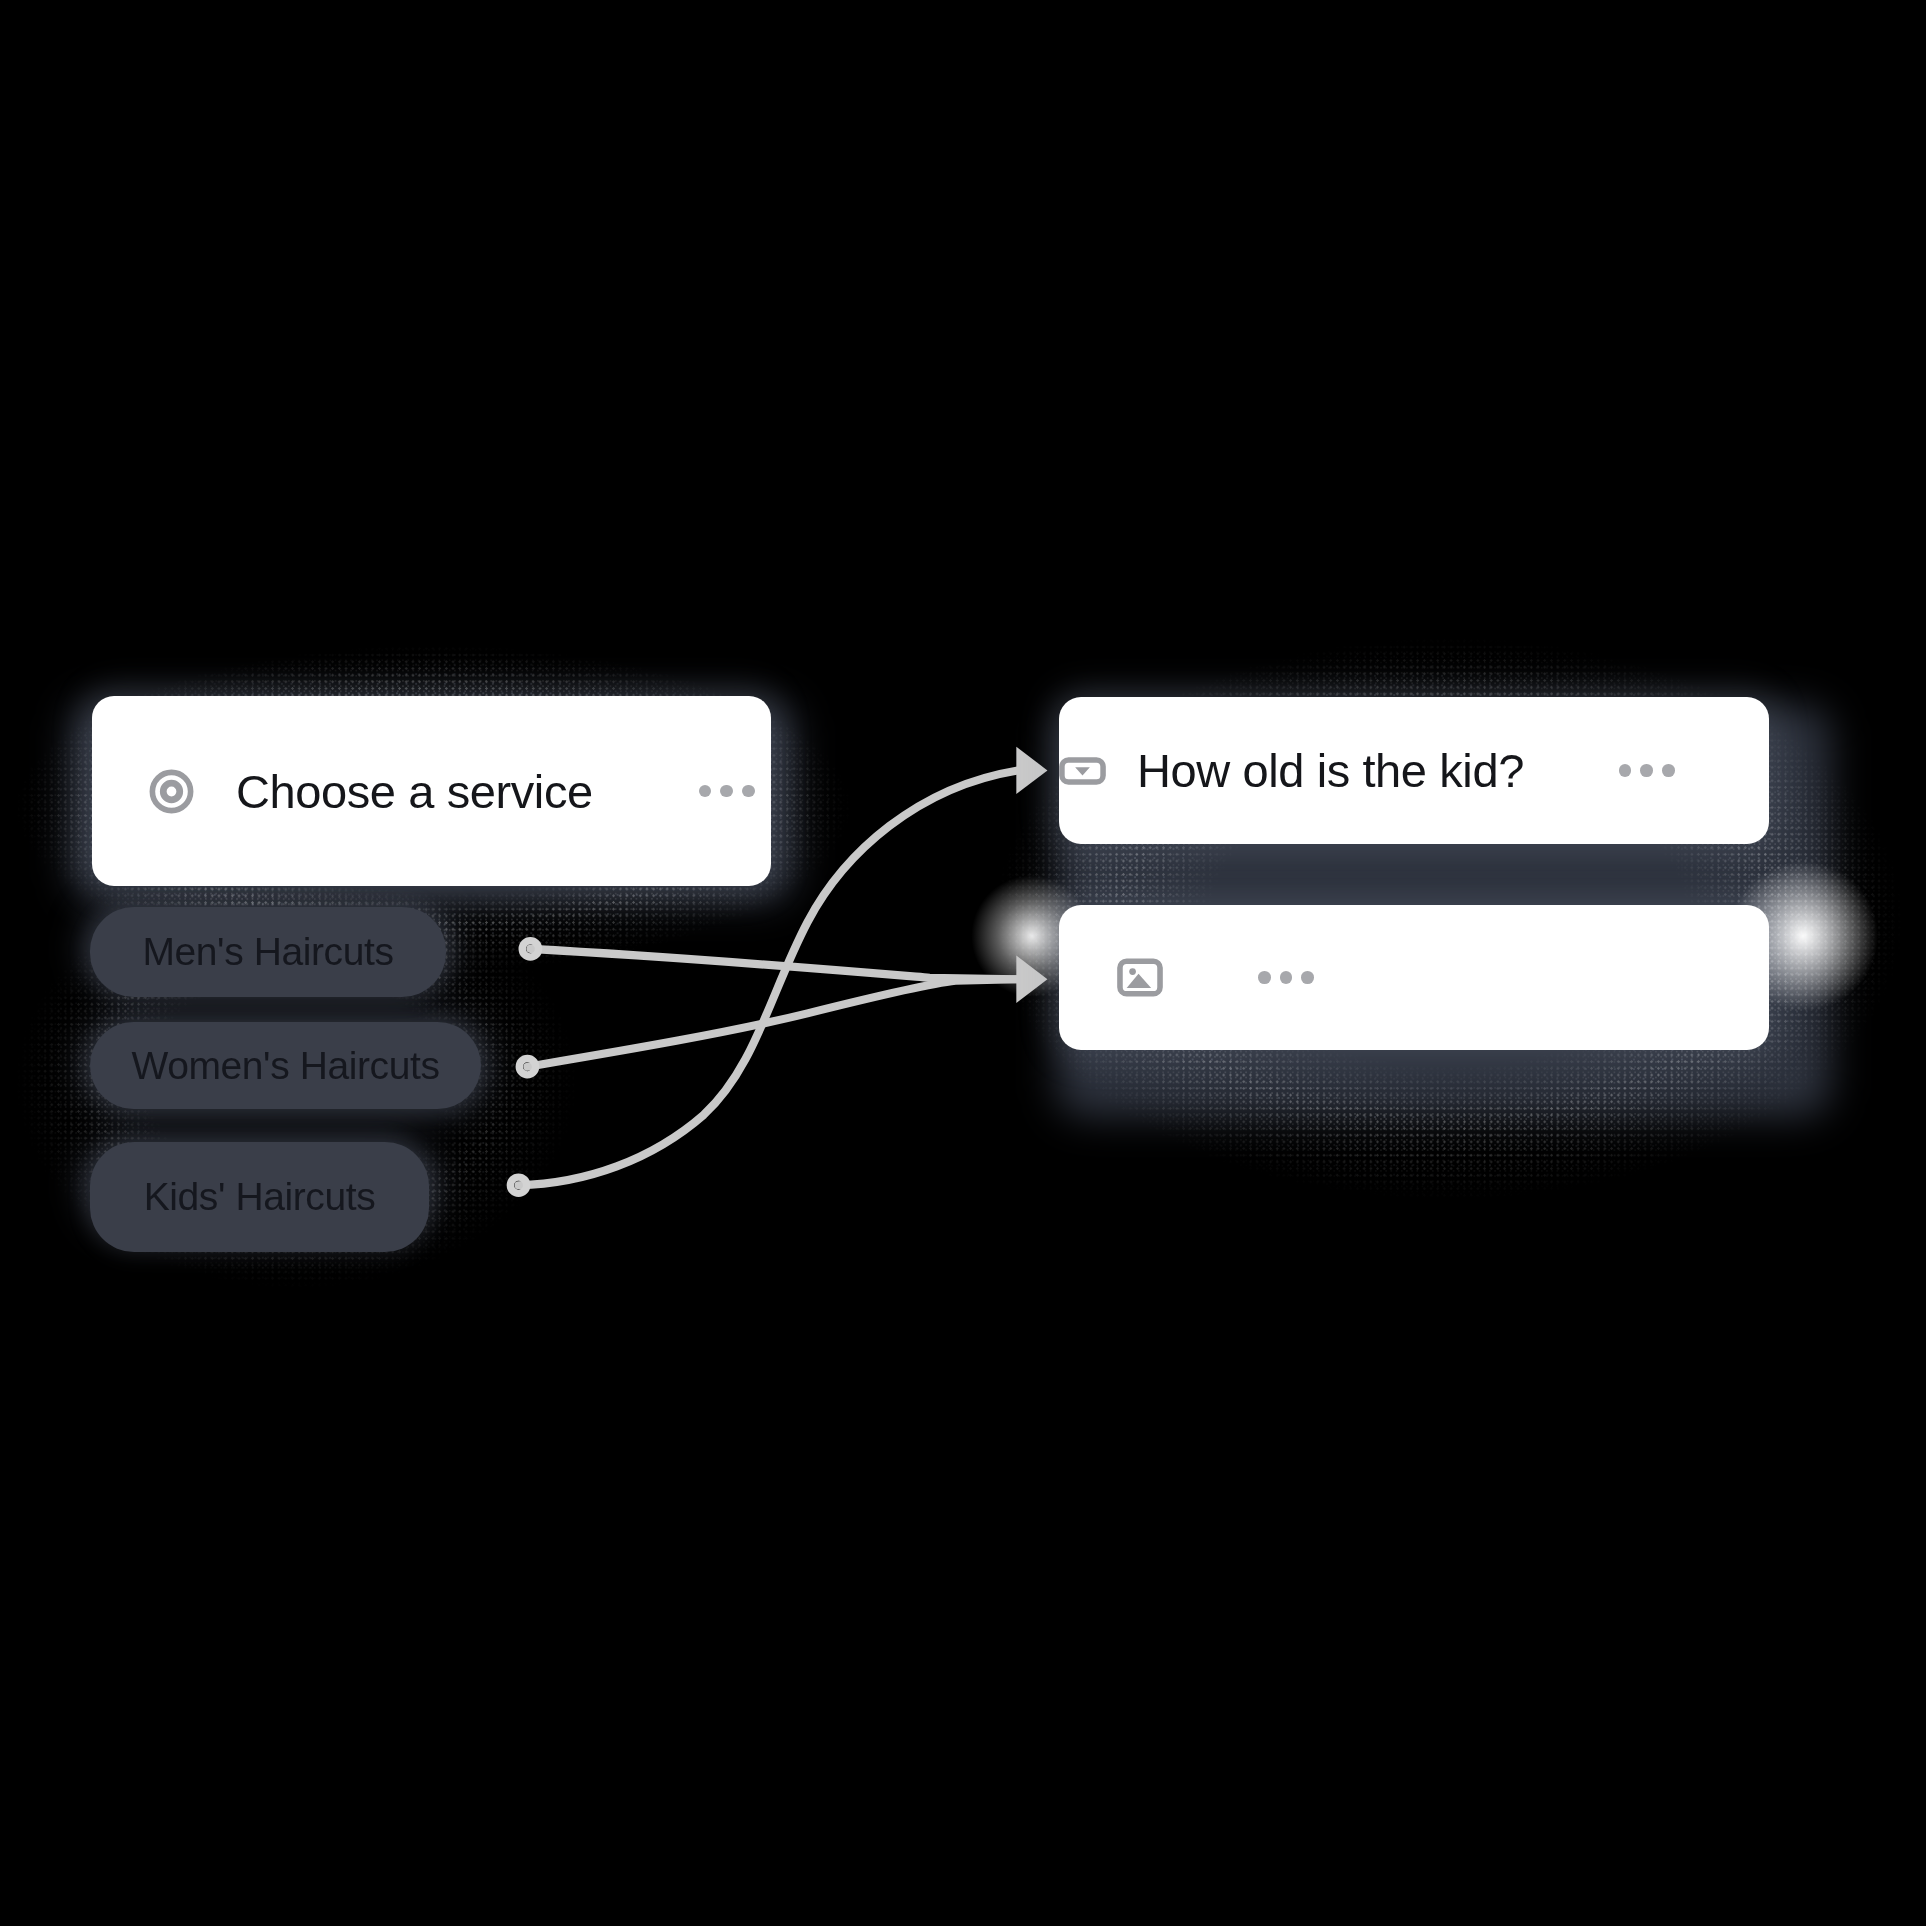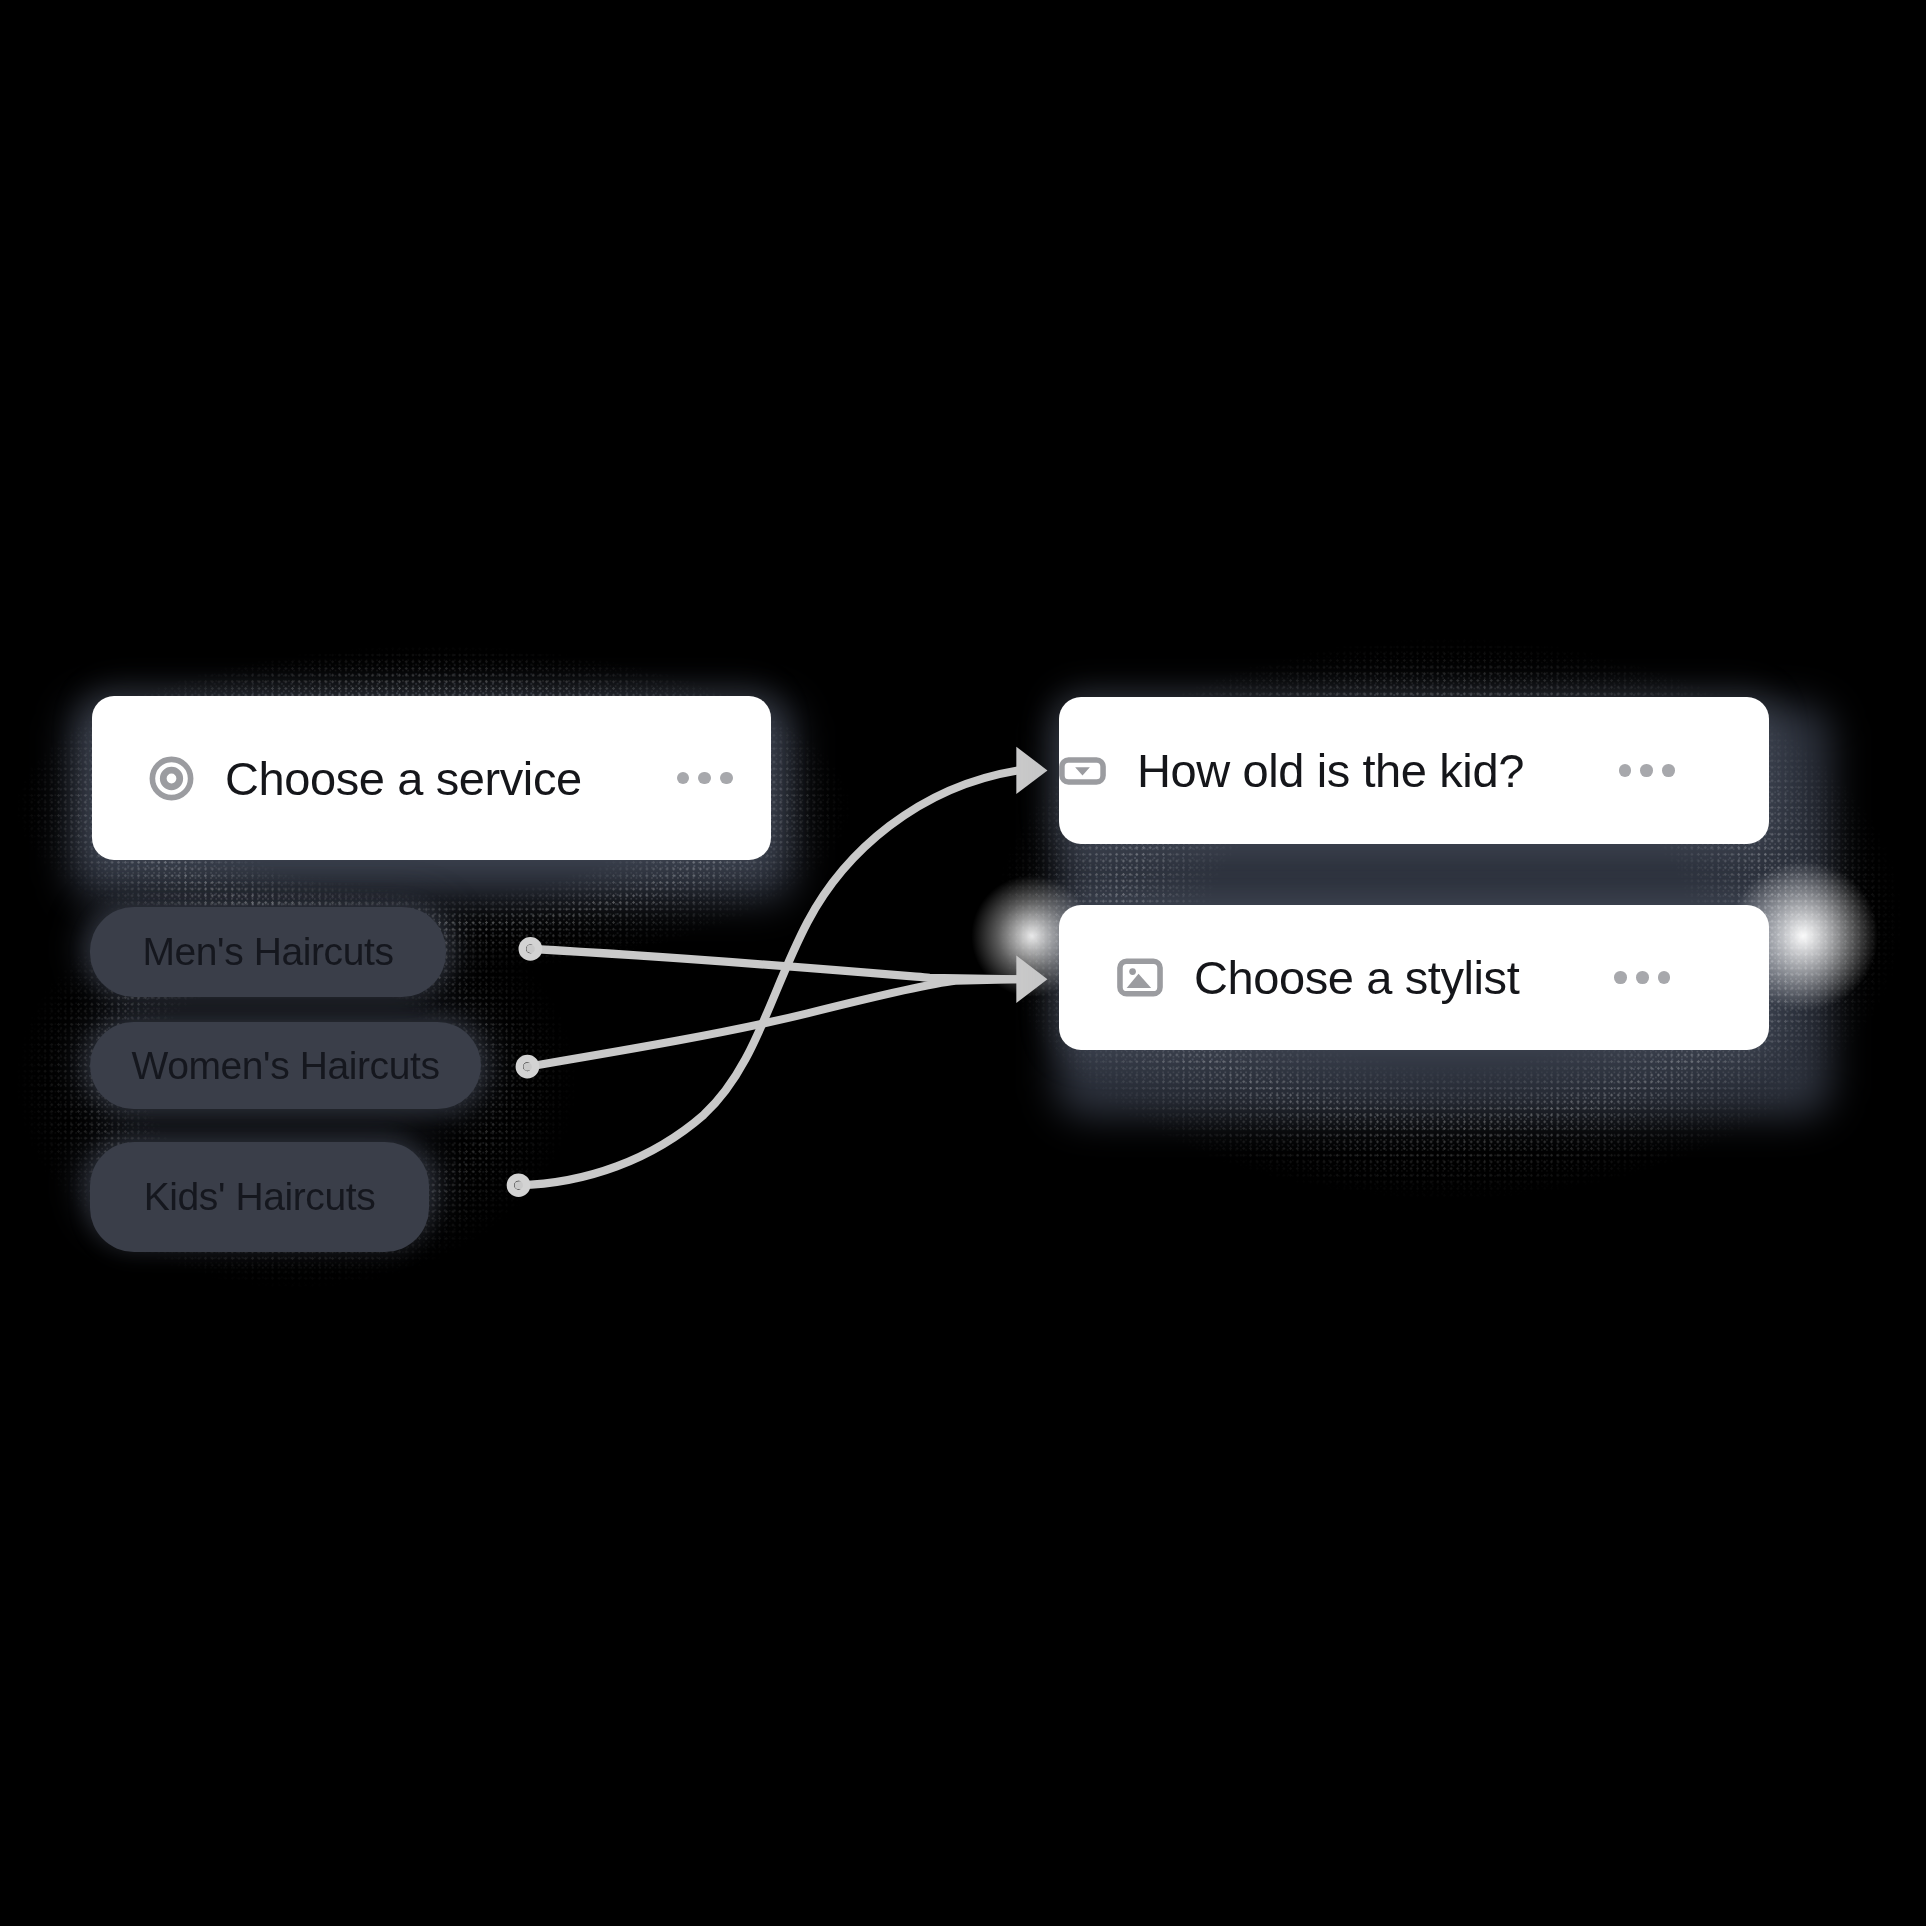--- a/index.html
+++ b/index.html
@@ -42,21 +42,21 @@
   svg.wires{position:absolute; left:0; top:0;}
   .wire{fill:none; stroke:var(--line); stroke-width:11px; stroke-linecap:round;}
   .port{fill:none; stroke:var(--port); stroke-width:10px;}
   .arrowhead{fill:var(--line); stroke:none;}
   
   .card{
     position:absolute; background:var(--card-bg); border-radius:22px;
     display:flex; align-items:center; box-sizing:border-box;
     box-shadow:0 0 34px 7.4px rgba(150,160,185,.18);
   }
-  .card-service{left:92px; top:696px; width:679px; height:164px; padding-left:57px;}
+  .card-service{left:92px; top:696px; width:679px; height:190px; padding-left:57px;gap:11px;}
   .card-kid-age{left:1059px; top:697px; width:710px; height:147px; }
   .card-stylist{left:1059px; top:905px; width:710px; height:145px; padding-left:58px;}
   .card .nicon{flex:0 0 auto; display:flex; align-items:center; color:var(--icon-gray);}
   .card .title{
     margin-left:31px; font-size:47px; color:var(--card-text);
     letter-spacing:-0.4px; white-space:nowrap;
   }
   .dots{display:flex; align-items:center; margin-left:95px; gap:9px; cursor:pointer;}
   .dots i{width:12.6px; height:12.6px; border-radius:50%; background:var(--dots-gray); display:block;}
   
@@ -135,21 +135,20 @@
   </div>
 
   <div class="card card-stylist">
     <span class="nicon">
       <svg width="46" height="39" viewBox="0 0 62 52">
         <rect x="4" y="4" width="54" height="44" rx="9" fill="none" stroke="currentColor" stroke-width="7.5"></rect>
         <circle cx="21" cy="18" r="4.5" fill="currentColor"></circle>
         <path d="M13 40 L29 21 L46 40 Z" fill="currentColor"></path>
       </svg>
     </span>
-    <span class="title">Choose a stylist</span>
     <span class="dots">
         <i></i>
         <i></i>
         <i></i>
       </span>
   </div>
 
   <div class="pill pill-mens">
     <span>Men's Haircuts</span>
   </div>

